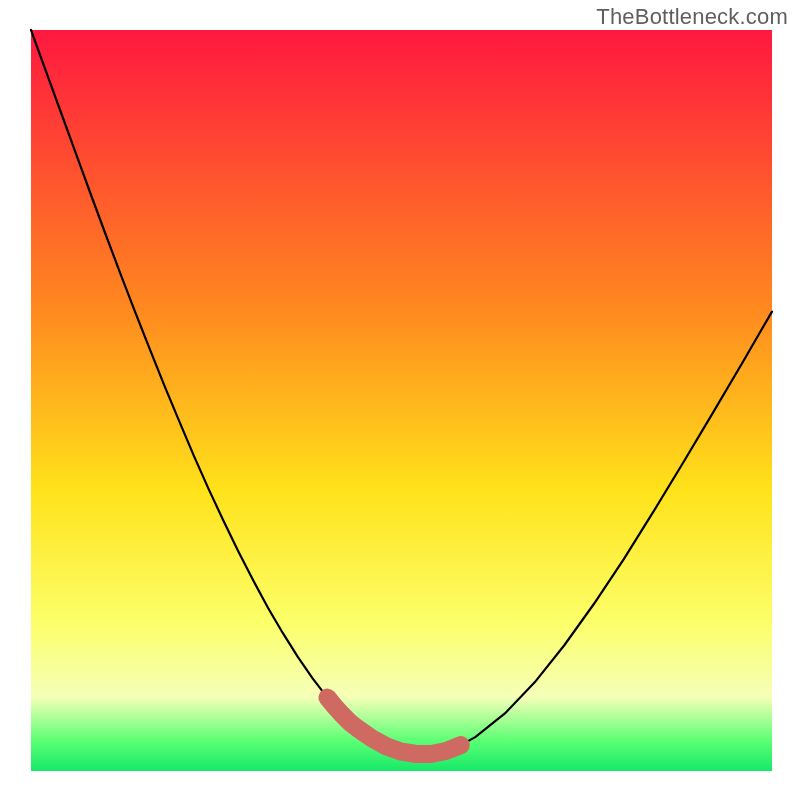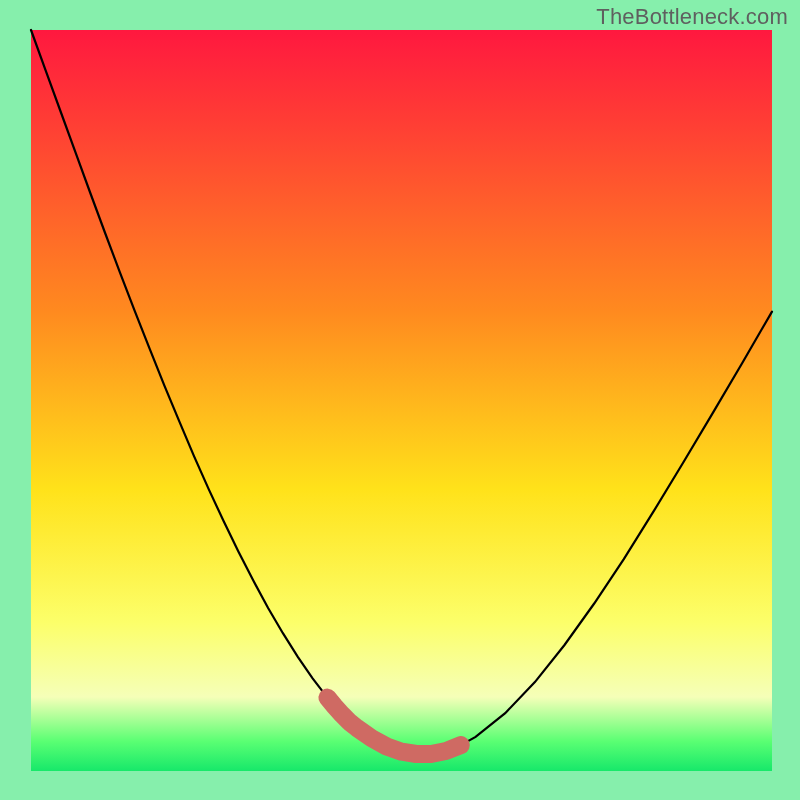--- a/index.html
+++ b/index.html
@@ -11,21 +11,21 @@
     overflow: hidden;
     position: relative;
     font-family: Arial, Helvetica, sans-serif;
   }
   .frame {
     position: absolute;
     top: 0;
     left: 0;
     width: 800px;
     height: 800px;
-    background: #86efac;
+    background: #ffffff;
   }
   .watermark {
     position: absolute;
     top: 4px;
     right: 12px;
     color: #5f5f5f;
     font-size: 22px;
     font-weight: 500;
     letter-spacing: 0.2px;
     z-index: 5;

